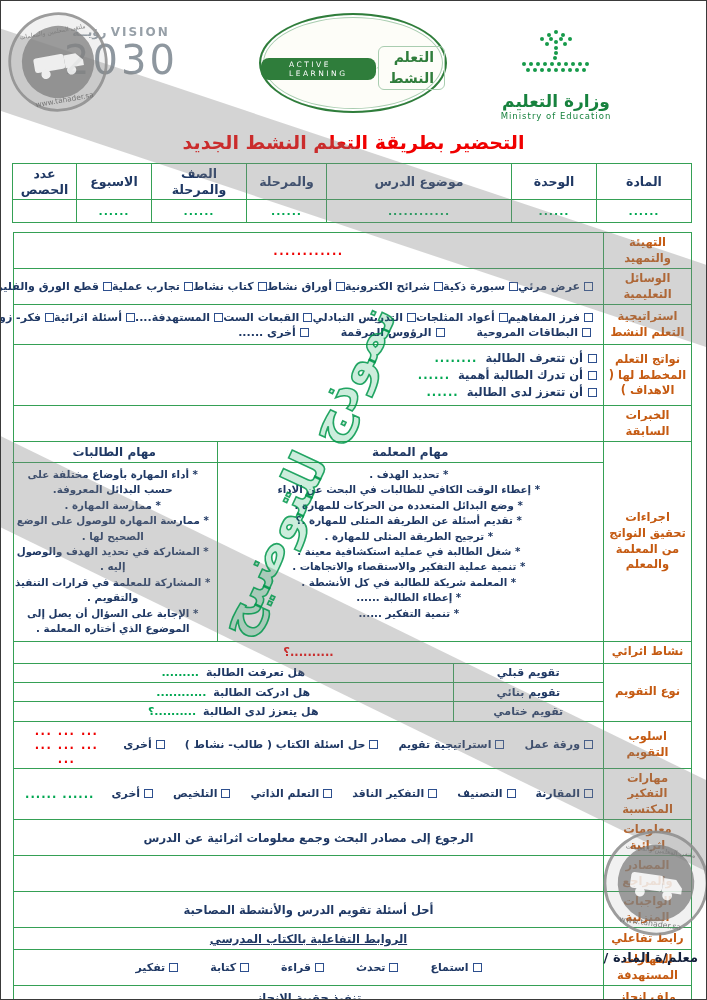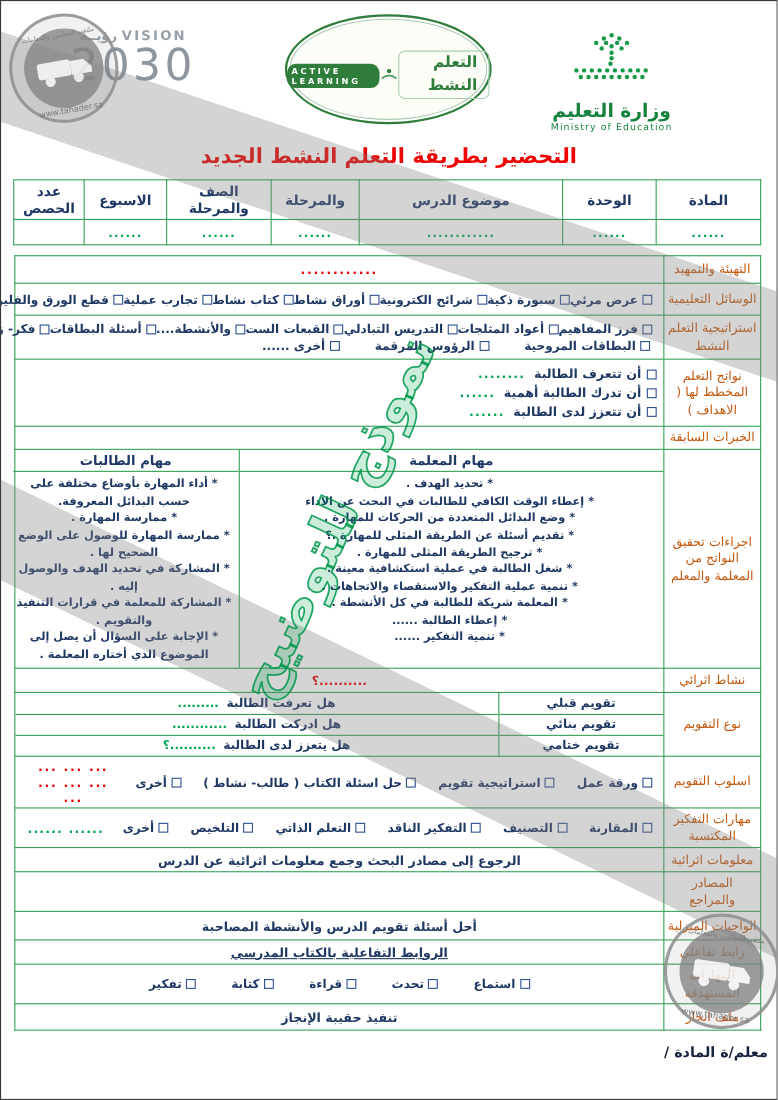--- a/index.html
+++ b/index.html
@@ -17,39 +17,39 @@
   
   .header{position:relative;height:120px}
   .logo-vision{position:absolute;top:24px;left:30px;width:180px;text-align:center;color:#97a0a8}
   .v-top{font-size:12px;font-weight:bold;letter-spacing:2px;direction:ltr}
   .v-year{font-size:40px;font-weight:normal;line-height:1.05;letter-spacing:3px;direction:ltr;color:#8e979f}
   .logo-badge{position:absolute;top:12px;left:258px;width:188px;height:100px;border:2px solid #2f7d3b;
               border-radius:50%;background:#fdfdf8;box-shadow:inset 0 0 0 2px #fff,inset 0 0 0 3px #a9cdb0;
               display:flex;flex-direction:row;align-items:center;padding-top:9px}
   .b-cal{font-size:14px;font-weight:bold;color:#2f7d3b;border:1px solid #a9cdb0;border-radius:6px;padding:0 10px;line-height:1.5}
   .b-band{margin-top:3px;background:#2f7d3b;color:#fff;font-size:7.5px;letter-spacing:2.5px;
-          padding:2px 4px;border-radius:8px;direction:ltr;font-weight:bold}
+          padding:2px 28px;border-radius:8px;direction:ltr;font-weight:normal}
   .logo-ministry{position:absolute;top:26px;right:62px;width:176px;text-align:center}
   .m-ar{font-size:17px;font-weight:bold;color:#17823e;margin-top:12px}
   .m-en{font-size:8.5px;color:#17823e;letter-spacing:1px;direction:ltr}
 
   
   .title{margin-top:10px;text-align:center;color:#f00000;font-size:19px;font-weight:bold}
 
   
   table{border-collapse:collapse;table-layout:fixed}
   .info-table{width:679px;margin:10px 14px 0}
   .info-table th,.info-table td{border:1.5px solid var(--g);text-align:center;vertical-align:middle}
   .info-table th{font-size:12.5px;font-weight:bold;color:var(--navy);height:34px;padding:2px;line-height:1.25}
   .info-table td{height:23px;color:var(--dg);font-weight:bold;font-size:11px;letter-spacing:1px}
 
   
   .main{width:679px;margin:9px 14px 0}
   .main > tbody > tr > td{border:1.5px solid var(--g);vertical-align:middle}
-  .lbl{color:var(--orange);font-weight:normal;font-size:11.5px;text-align:center;padding:2px 3px;line-height:1.35}
+  .lbl{color:var(--orange);font-weight:bold;font-size:11.5px;text-align:center;padding:2px 3px;line-height:1.35}
   .ct{font-size:11.5px;color:var(--navy);font-weight:bold;text-align:center;padding:2px 6px}
   .p0{padding:0}
 
   .dots-red{color:var(--red);font-weight:bold;letter-spacing:1.5px}
   .gd{color:var(--dg);font-weight:bold;letter-spacing:1px;margin-inline-start:3px}
 
   .cb{display:inline-block;width:9px;height:9px;border:1.3px solid #2d4f8e;background:#fff;flex:none}
   .cbi{display:inline-flex;align-items:center;gap:4px;white-space:nowrap;font-size:11px}
   .cbg{display:flex;align-items:center}
   .spread{justify-content:space-between;padding:0 4px}
@@ -268,26 +268,26 @@
                 <span>التدريس التبادلي</span>
               </span>
 
               <span class="cbi">
                 <span class="cb"></span>
                 <span>القبعات الست</span>
               </span>
 
               <span class="cbi">
                 <span class="cb"></span>
-                <span>والأنشطة....</span>
-              </span>
-
-              <span class="cbi">
-                <span class="cb"></span>
-                <span>أسئلة البطاقات</span>
+                <span>المستهدفة....</span>
+              </span>
+
+              <span class="cbi">
+                <span class="cb"></span>
+                <span>أسئلة اثرائية</span>
               </span>
 
               <span class="cbi">
                 <span class="cb"></span>
                 <span>فكر- زواج- شارك</span>
               </span>
             </div>
           <div class="cbg start two">
 
               <span class="cbi">

